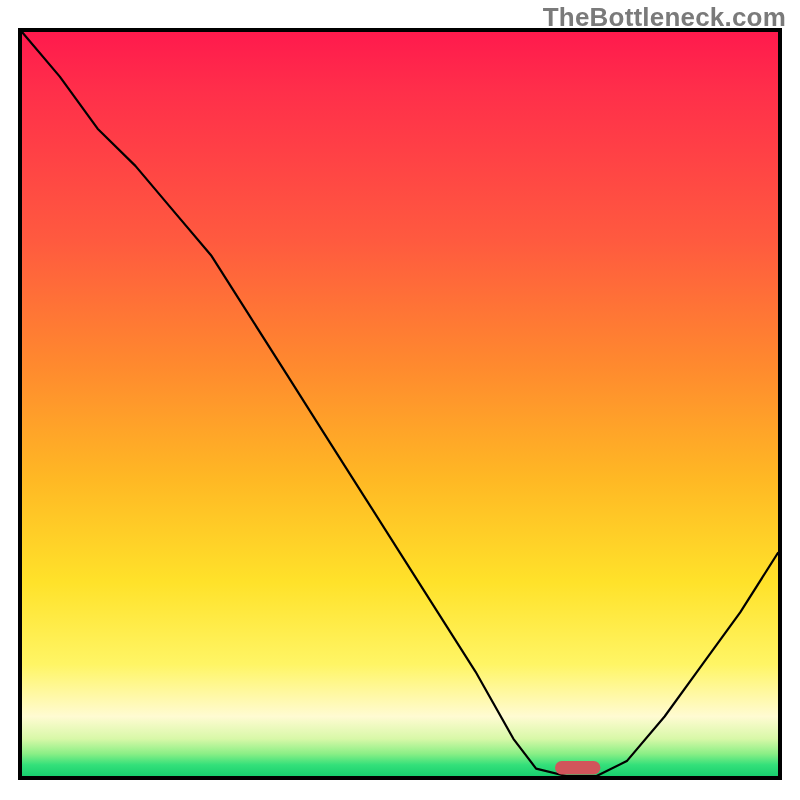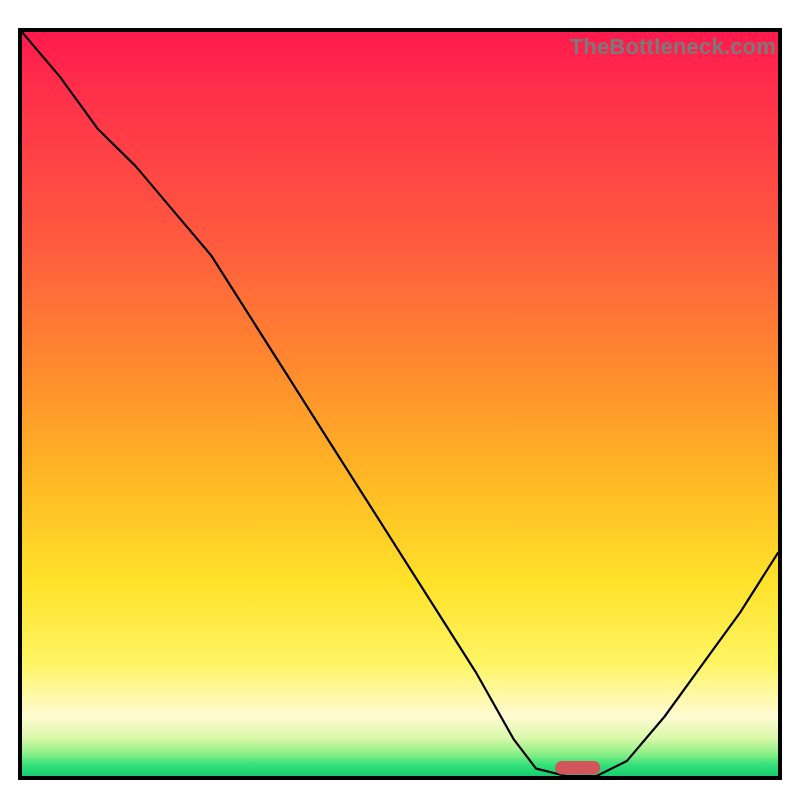--- a/index.html
+++ b/index.html
@@ -12,27 +12,26 @@
     overflow: hidden;
   }
   .stage {
     position: relative;
     width: 800px;
     height: 800px;
   }
   .watermark {
     position: absolute;
     top: 2px;
-    right: 24px;
-    font-size: 22px;
+    right: 14px;
+    font-size: 26px;
     font-weight: 600;
     color: #7a7a7a;
     letter-spacing: 0.2px;
     z-index: 10;
-    margin-top: 32px;
   }
   
   .plot {
     position: absolute;
     left: 18px;
     top: 28px;
     width: 764px;   
     height: 752px;  
     border: 4px solid #000;
     box-sizing: border-box;

